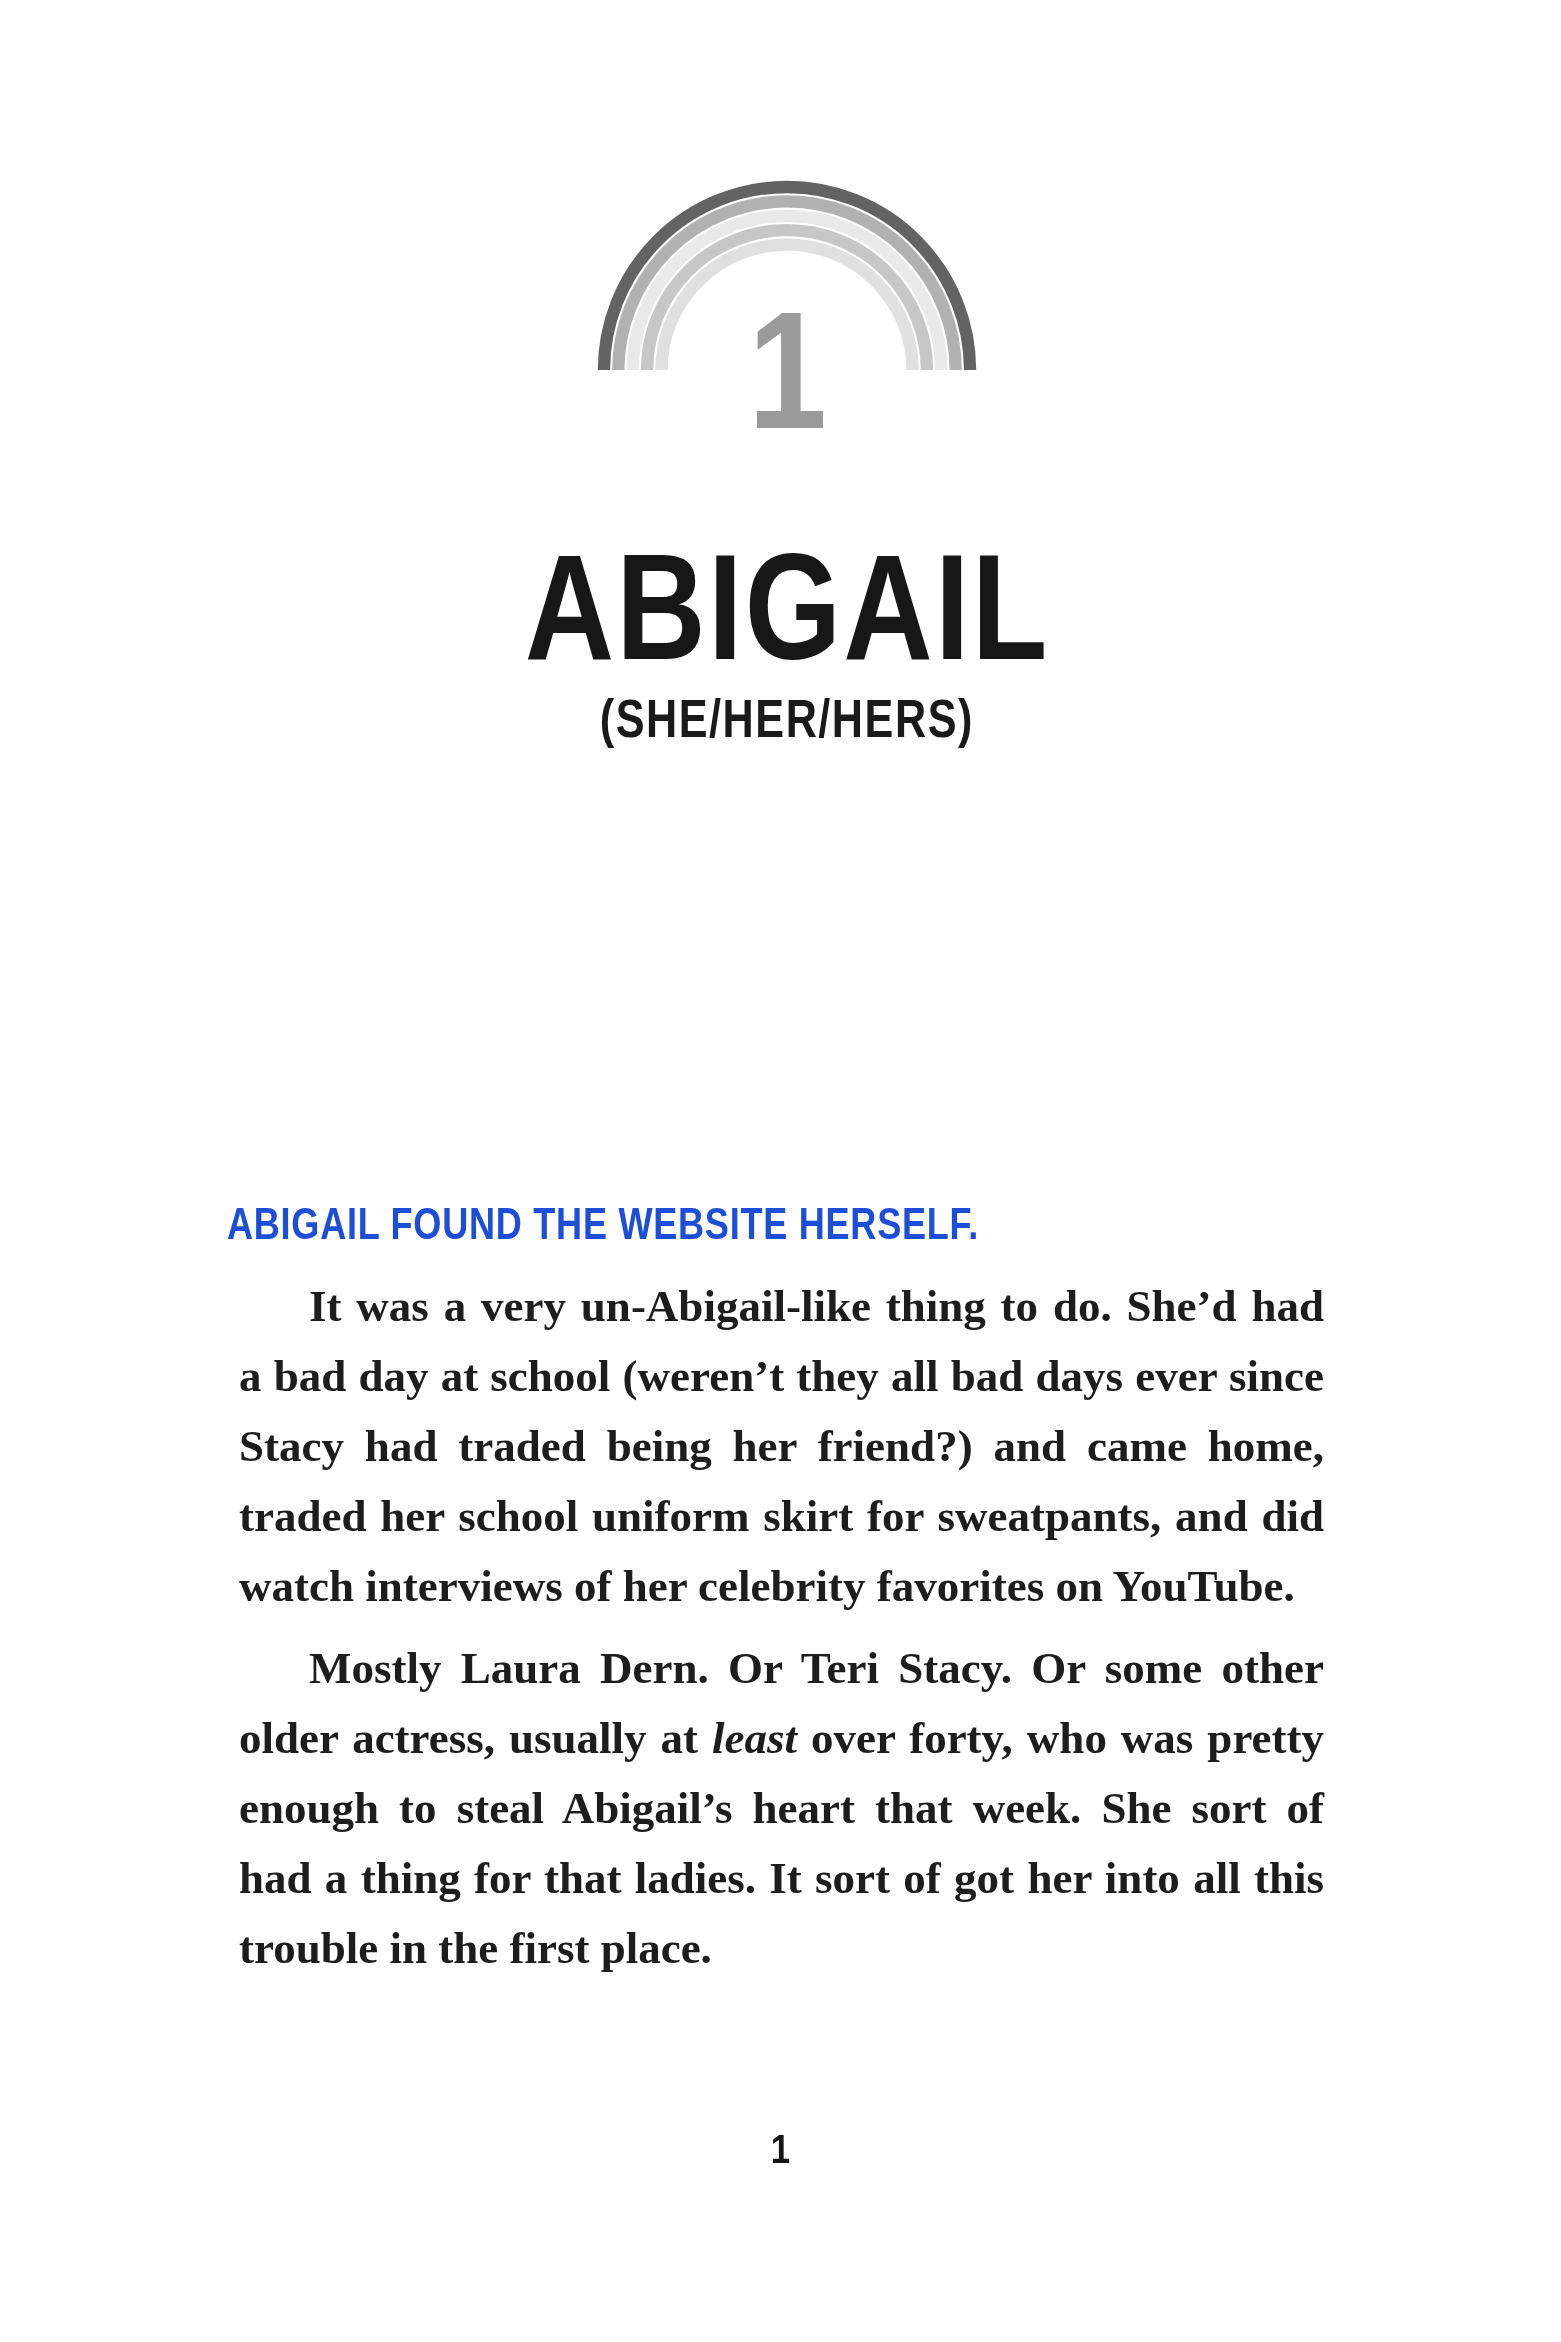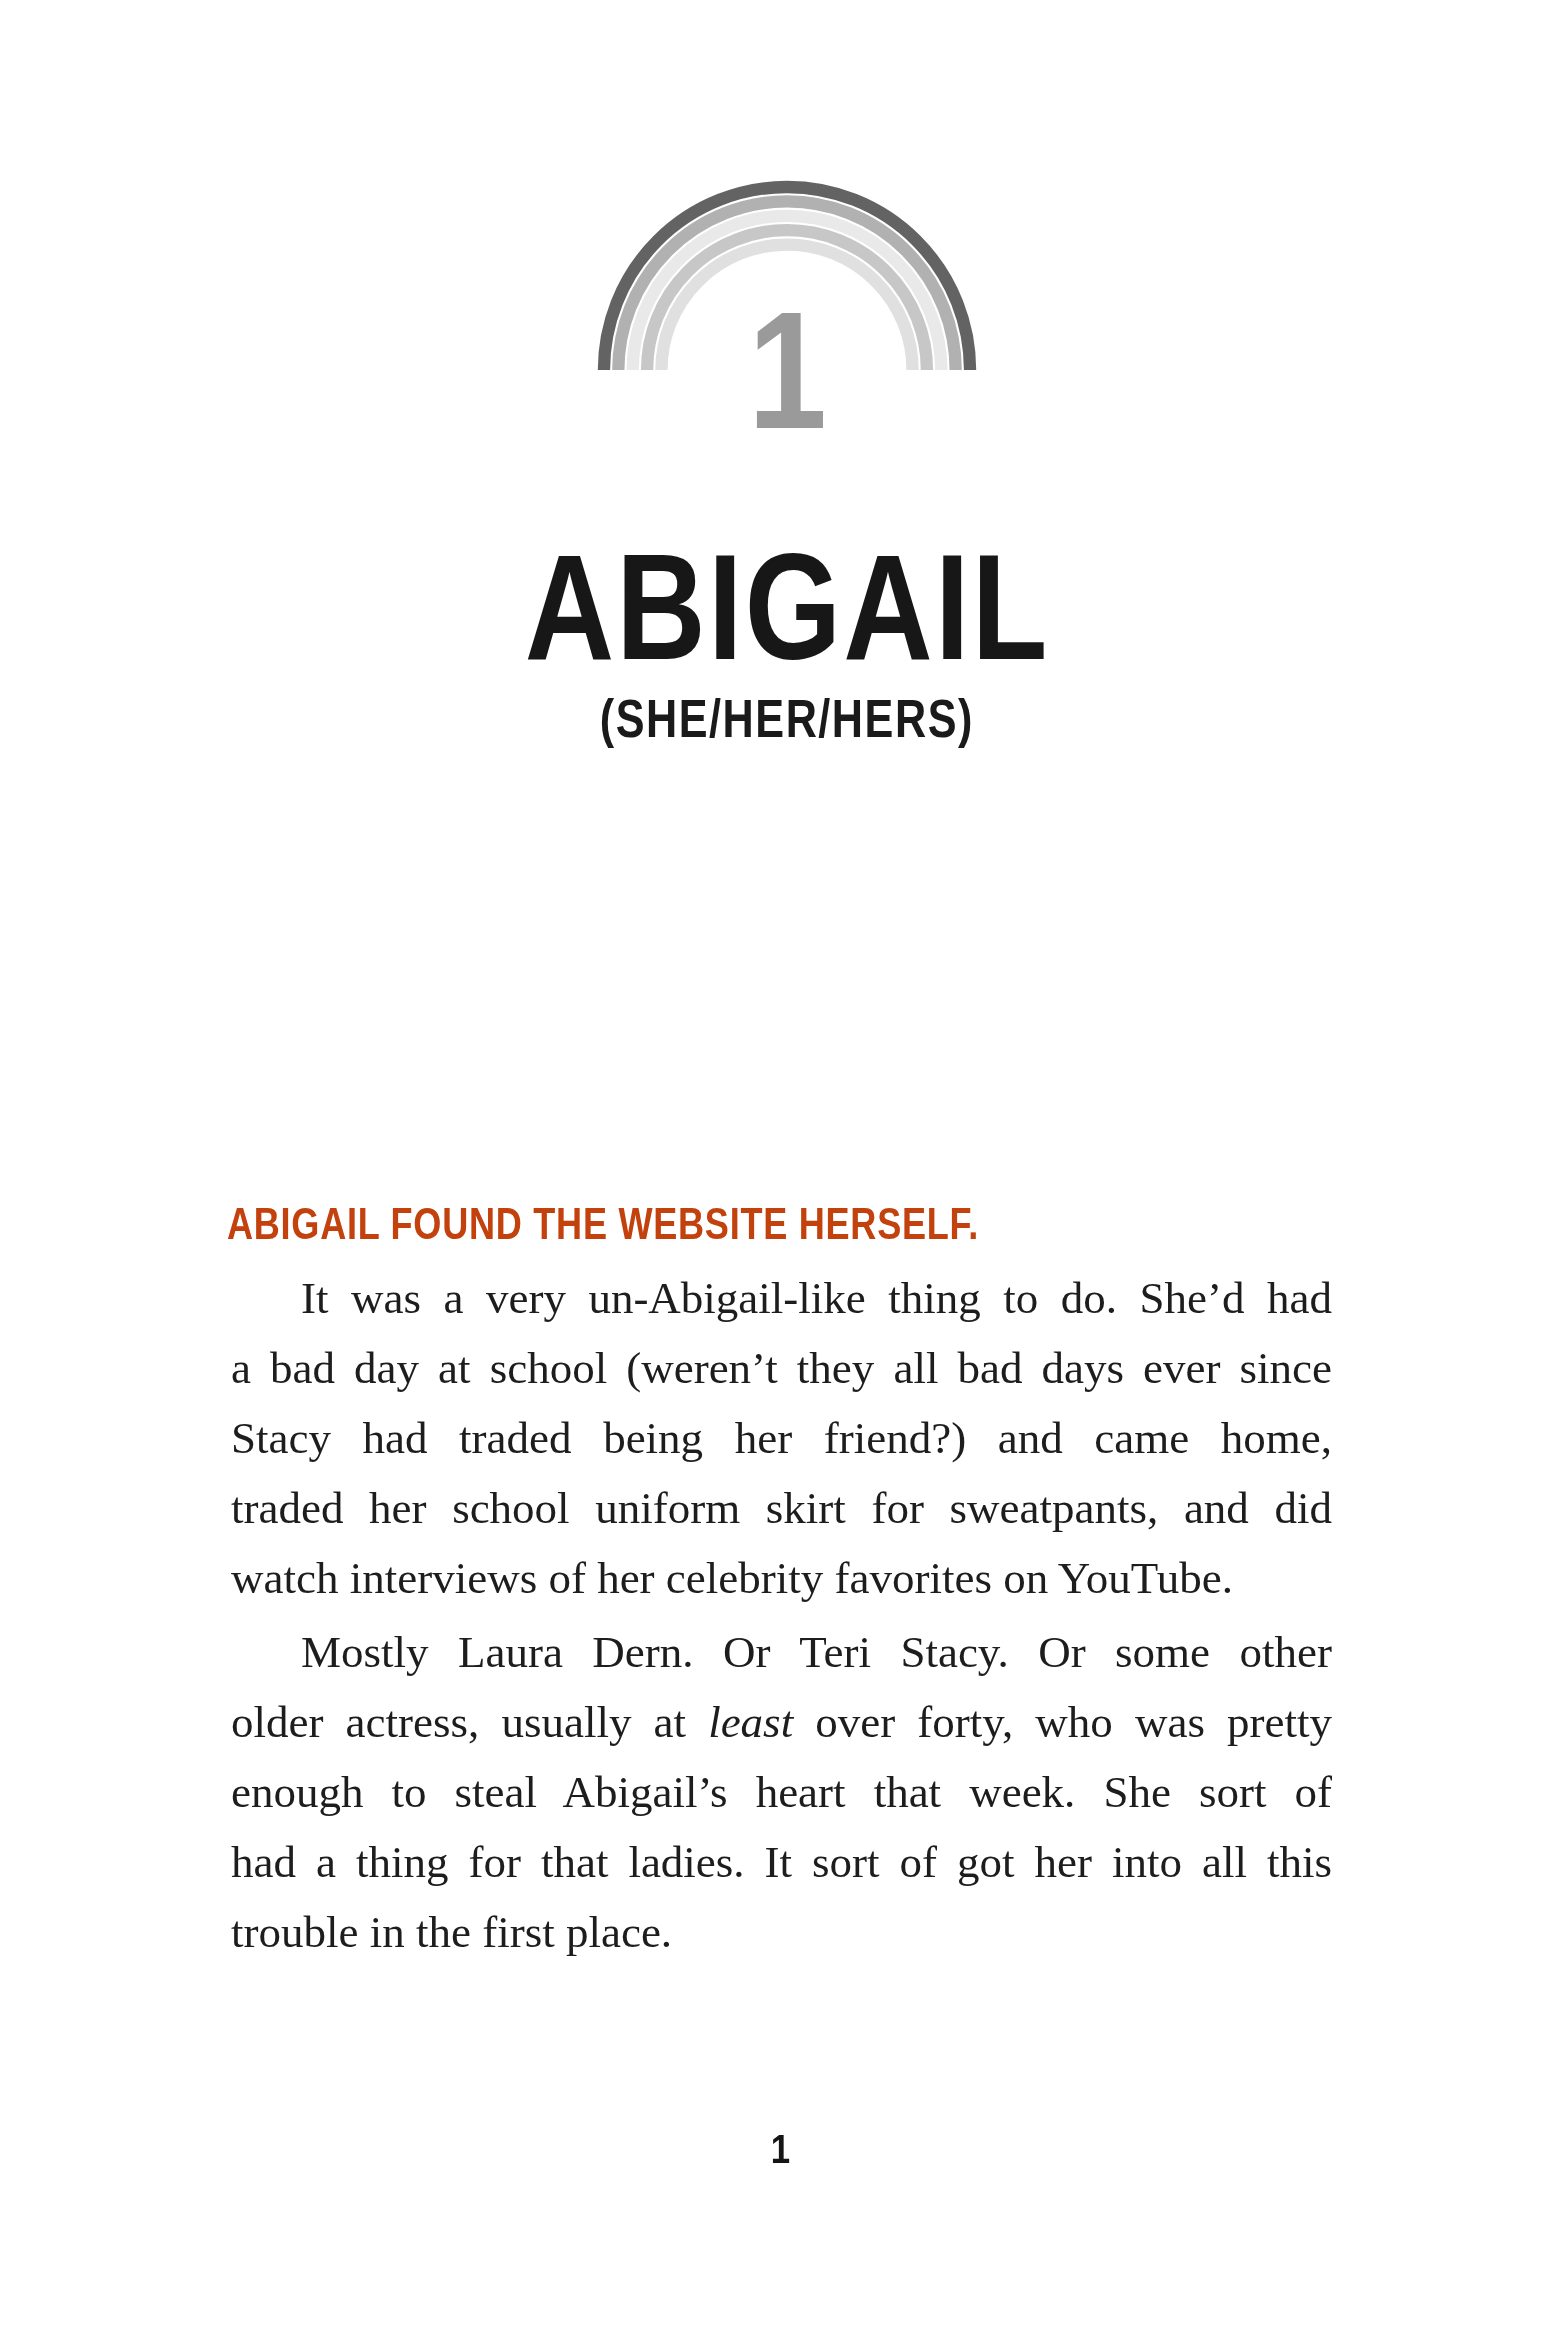--- a/index.html
+++ b/index.html
@@ -47,25 +47,25 @@
   
   .body-text{
     left:227px;top:1189px;width:1109px;
     font-size:45px;line-height:70px;
     color:#1d1d1d;
   }
   .lead-in{
     font-family:"Liberation Sans", sans-serif;
     font-weight:bold;
     font-size:44px;line-height:70px;
-    color:#c2410c;
+    color:#1d4ed8;
     white-space:nowrap;
   }
   .lead-in .squeeze{display:inline-block;transform:scaleX(.82);transform-origin:left center;letter-spacing:0.9px;}
-  .para{margin:4px;}
+  .para{margin:12px;font-weight:bold;}
   .line{
     text-align:justify;
     text-align-last:justify;
     height:70px;
   }
   .line.first{padding-left:70px;}
   .line.last{text-align-last:left;}
 
   
   .page-number{

